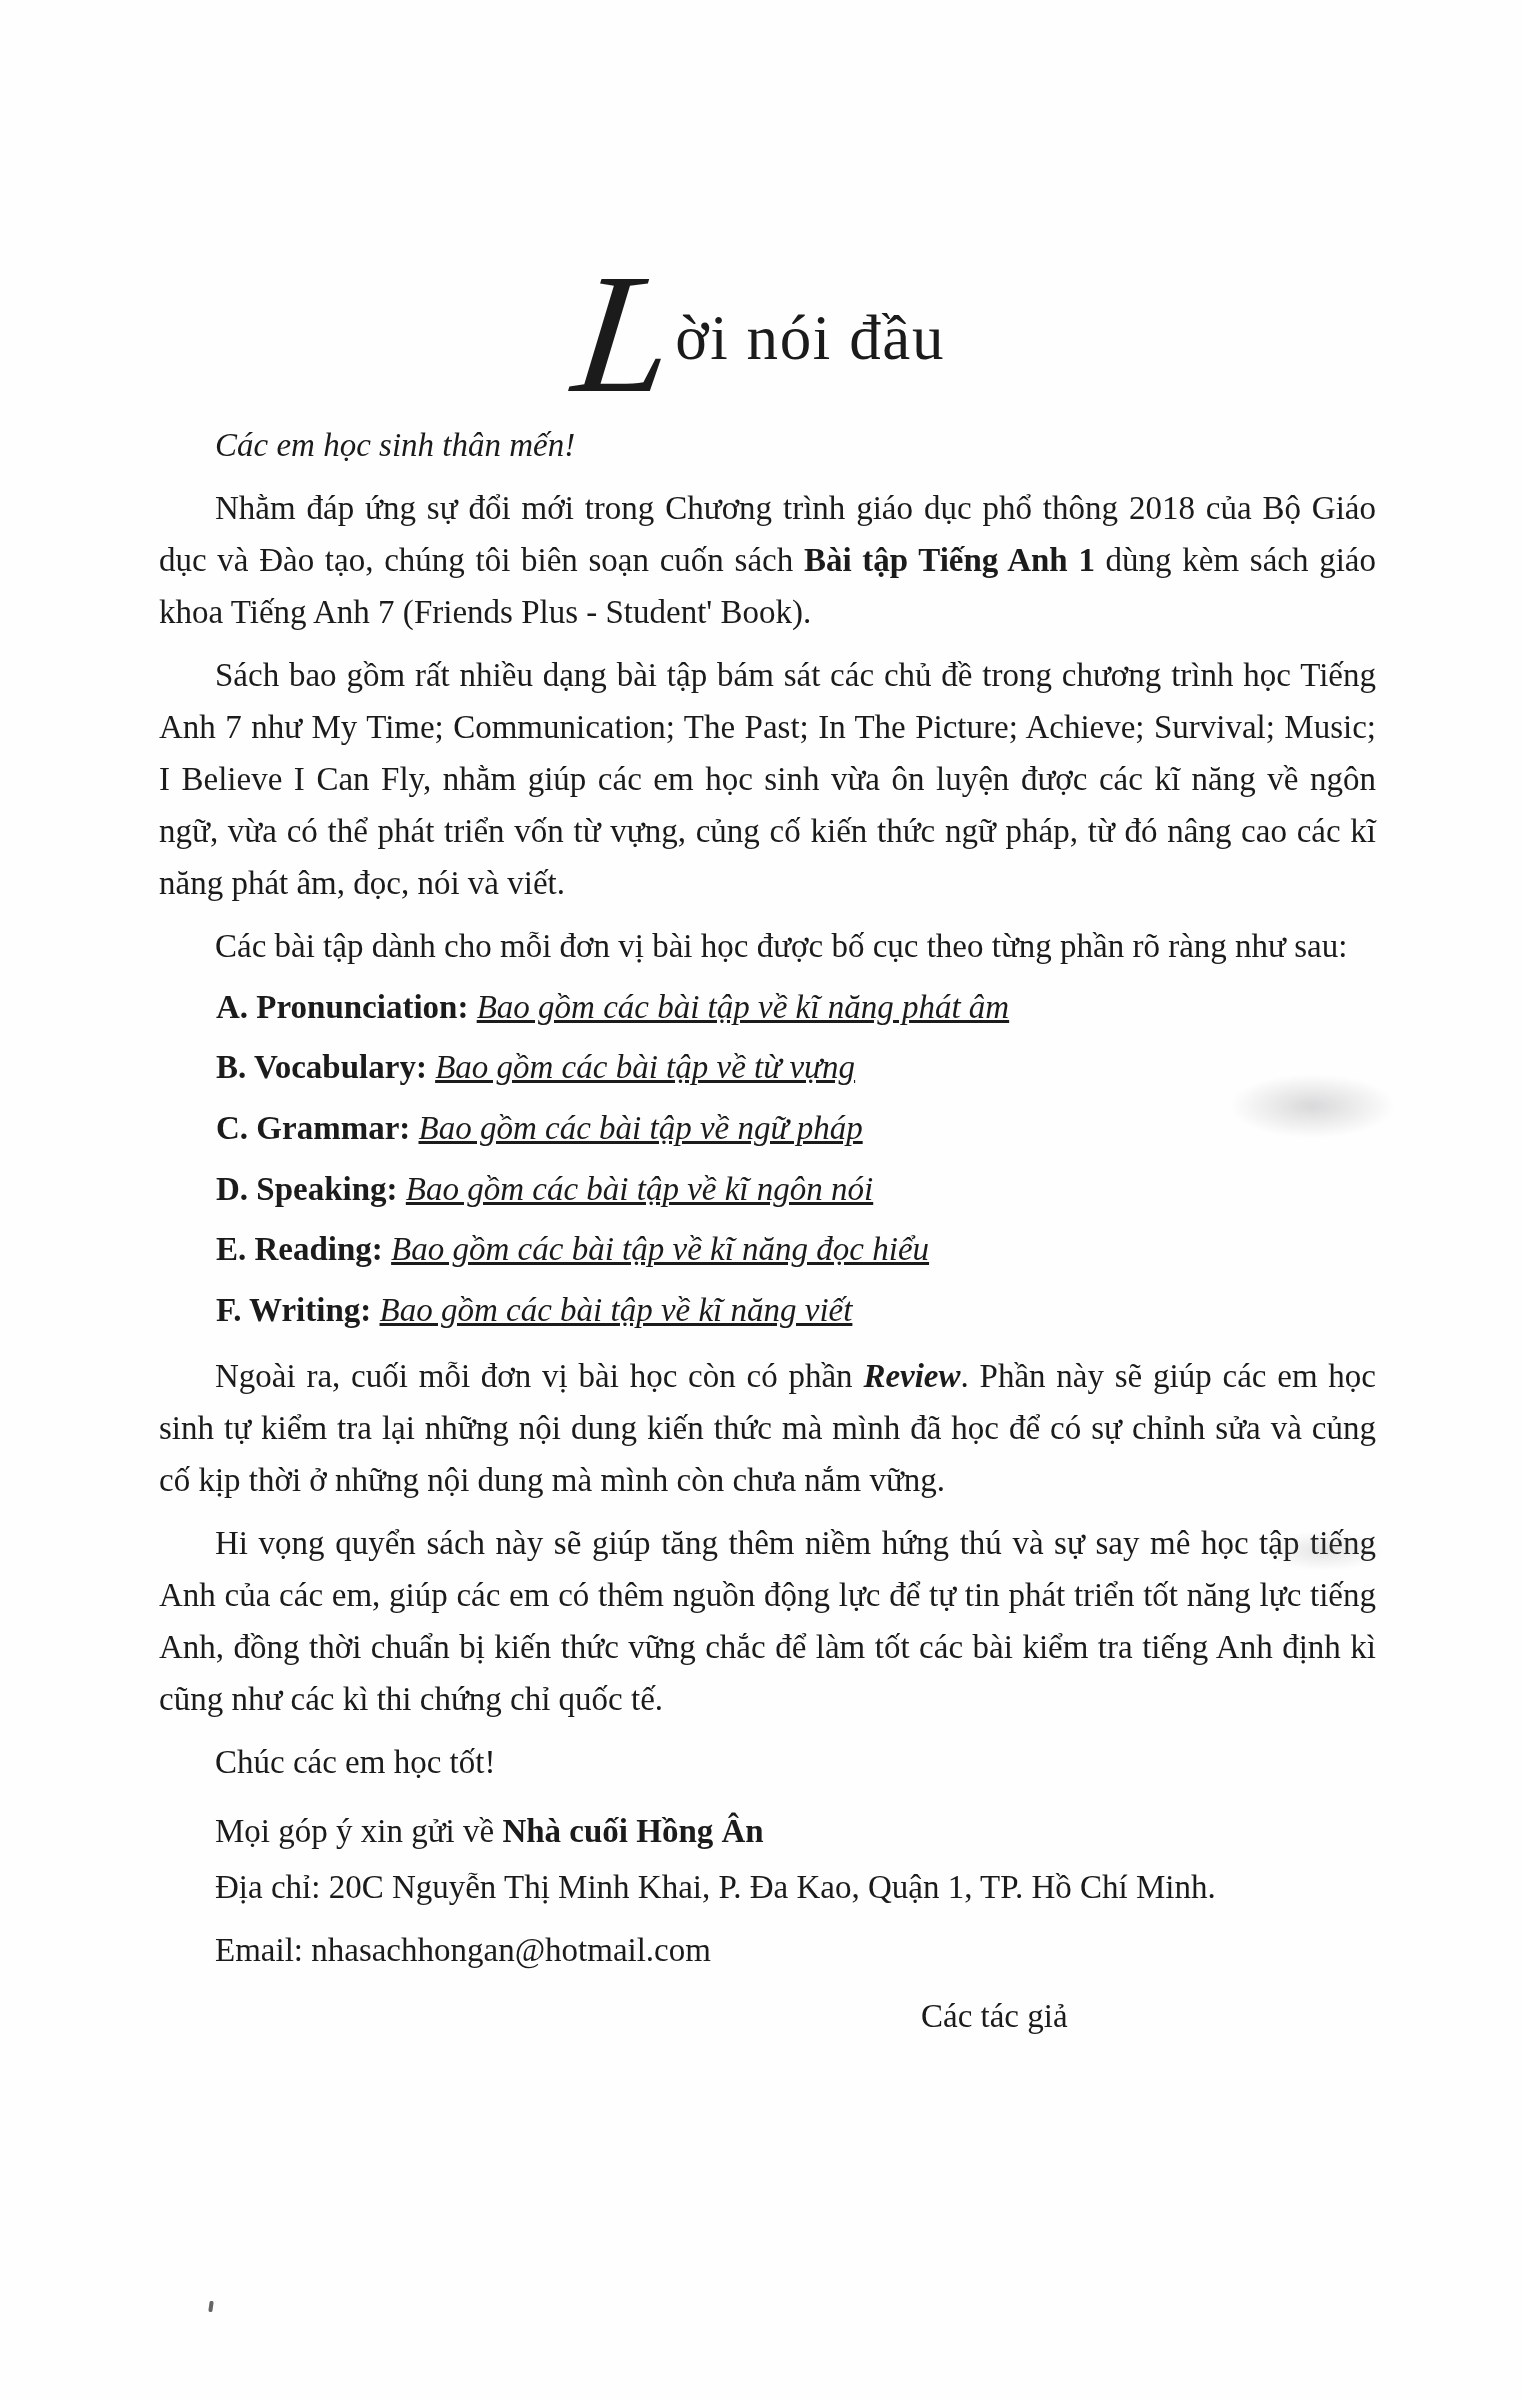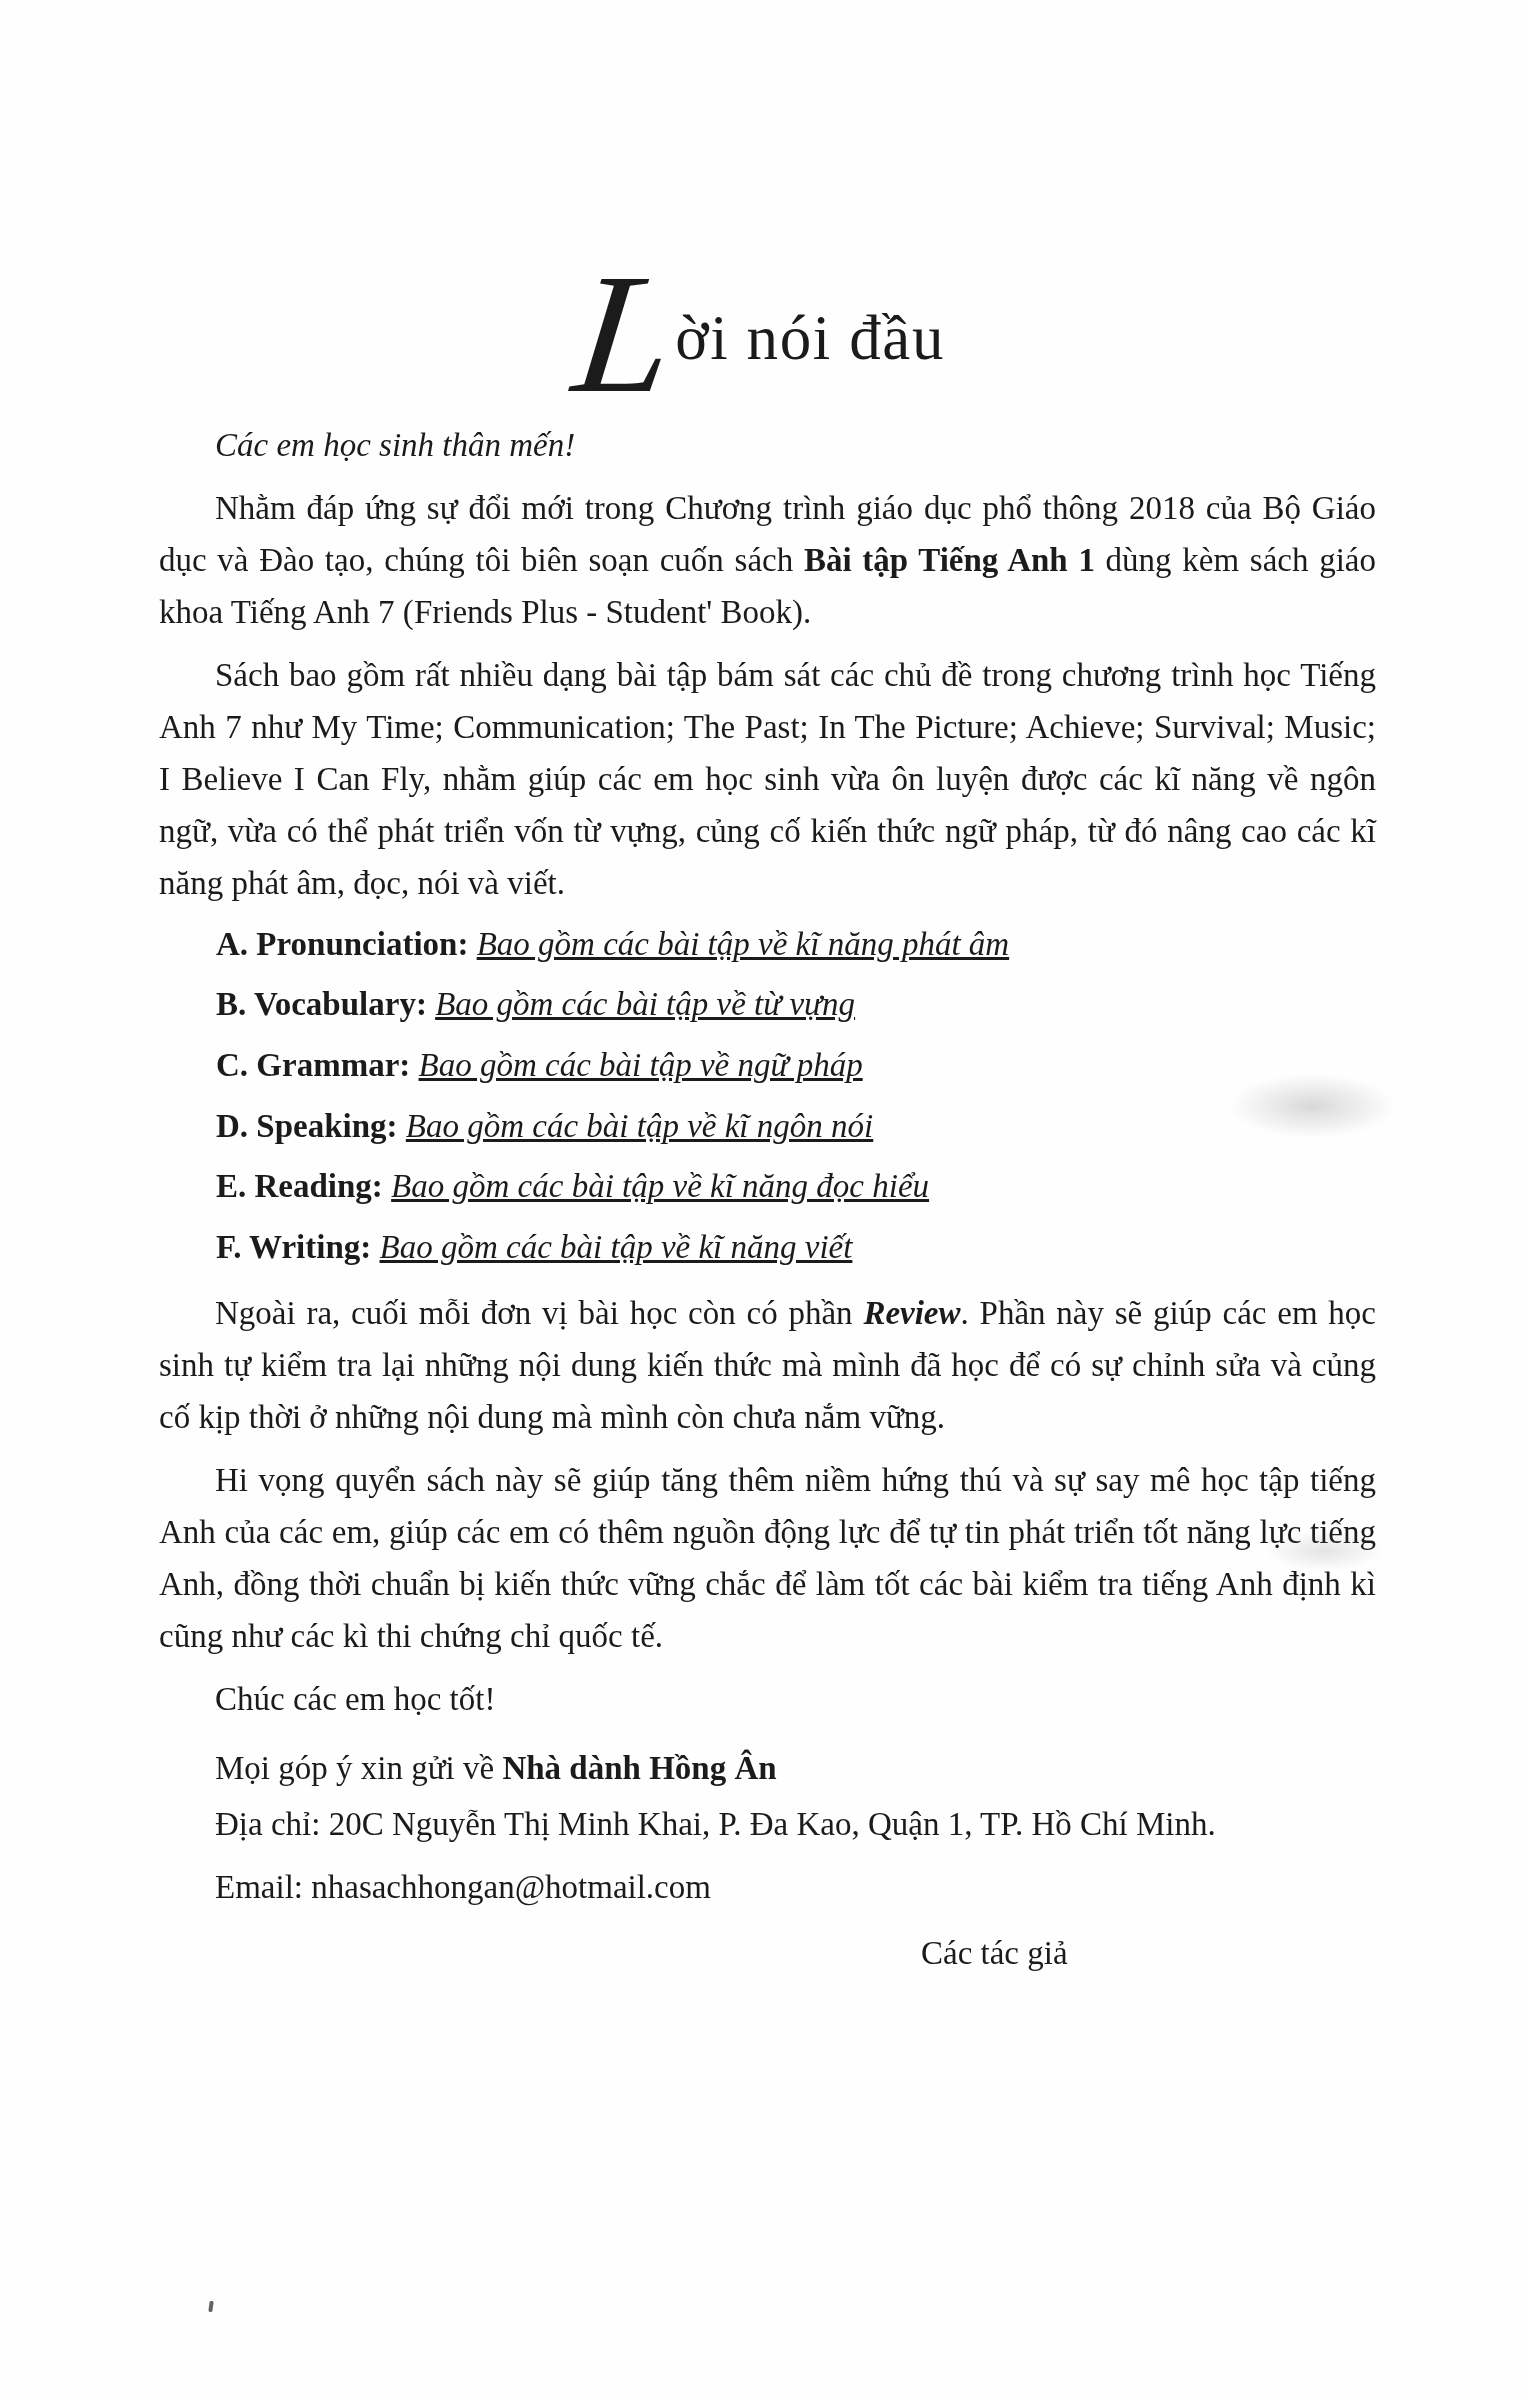--- a/index.html
+++ b/index.html
@@ -100,37 +100,38 @@
   <h1 class="title"><span class="title-initial">L</span><span class="title-rest">ời nói đầu</span></h1>
 
   <div class="content">
 
     <p class="salutation">Các em học sinh thân mến!</p>
 
     <p class="para"><span>Nhằm đáp ứng sự đổi mới trong Chương trình giáo dục phổ thông 2018 của Bộ Giáo dục và Đào tạo, chúng tôi biên soạn cuốn sách </span><span class="bold">Bài tập Tiếng Anh 1</span><span> dùng kèm sách giáo khoa Tiếng Anh 7 (</span><span class="italic">Friends Plus - Student' Book</span><span>).</span></p>
 
     <p class="para"><span>Sách bao gồm rất nhiều dạng bài tập bám sát các chủ đề trong chương trình học Tiếng Anh 7 như </span><span class="italic">My Time; Communication; The Past; In The Picture; Achieve; Survival; Music; I Believe I Can Fly</span><span>, nhằm giúp các em học sinh vừa ôn luyện được các kĩ năng về ngôn ngữ, vừa có thể phát triển vốn từ vựng, củng cố kiến thức ngữ pháp, từ đó nâng cao các kĩ năng phát âm, đọc, nói và viết.</span></p>
 
+    <p class="para">Các bài tập dành cho mỗi đơn vị bài học được bố cục theo từng phần rõ ràng như sau:</p>
 
     <div class="list">
       <p class="list-item"><span class="li-head">A. Pronunciation:</span> <span class="li-desc">Bao gồm các bài tập về kĩ năng phát âm</span></p>
       <p class="list-item"><span class="li-head">B. Vocabulary:</span> <span class="li-desc">Bao gồm các bài tập về từ vựng</span></p>
       <p class="list-item"><span class="li-head">C. Grammar:</span> <span class="li-desc">Bao gồm các bài tập về ngữ pháp</span></p>
       <p class="list-item"><span class="li-head">D. Speaking:</span> <span class="li-desc">Bao gồm các bài tập về kĩ ngôn nói</span></p>
       <p class="list-item"><span class="li-head">E. Reading:</span> <span class="li-desc">Bao gồm các bài tập về kĩ năng đọc hiểu</span></p>
       <p class="list-item"><span class="li-head">F. Writing:</span> <span class="li-desc">Bao gồm các bài tập về kĩ năng viết</span></p>
     </div>
 
     <p class="para mt-lg"><span>Ngoài ra, cuối mỗi đơn vị bài học còn có phần </span><span class="bold-italic">Review</span><span>. Phần này sẽ giúp các em học sinh tự kiểm tra lại những nội dung kiến thức mà mình đã học để có sự chỉnh sửa và củng cố kịp thời ở những nội dung mà mình còn chưa nắm vững.</span></p>
 
     <p class="para">Hi vọng quyển sách này sẽ giúp tăng thêm niềm hứng thú và sự say mê học tập tiếng Anh của các em, giúp các em có thêm nguồn động lực để tự tin phát triển tốt năng lực tiếng Anh, đồng thời chuẩn bị kiến thức vững chắc để làm tốt các bài kiểm tra tiếng Anh định kì cũng như các kì thi chứng chỉ quốc tế.</p>
 
     <p class="single">Chúc các em học tốt!</p>
 
-    <p class="single mt-xl"><span>Mọi góp ý xin gửi về </span><span class="bold">Nhà dành Hồng Ân</span></p>
+    <p class="single mt-xl"><span>Mọi góp ý xin gửi về </span><span class="bold">Nhà cuối Hồng Ân</span></p>
 
     <p class="single mt-sm">Địa chỉ: 20C Nguyễn Thị Minh Khai, P. Đa Kao, Quận 1, TP. Hồ Chí Minh.</p>
 
     <p class="single">Email: nhasachhongan@hotmail.com</p>
 
     <p class="signature">Các tác giả</p>
 
   </div>
 
   <div class="speck"></div>

